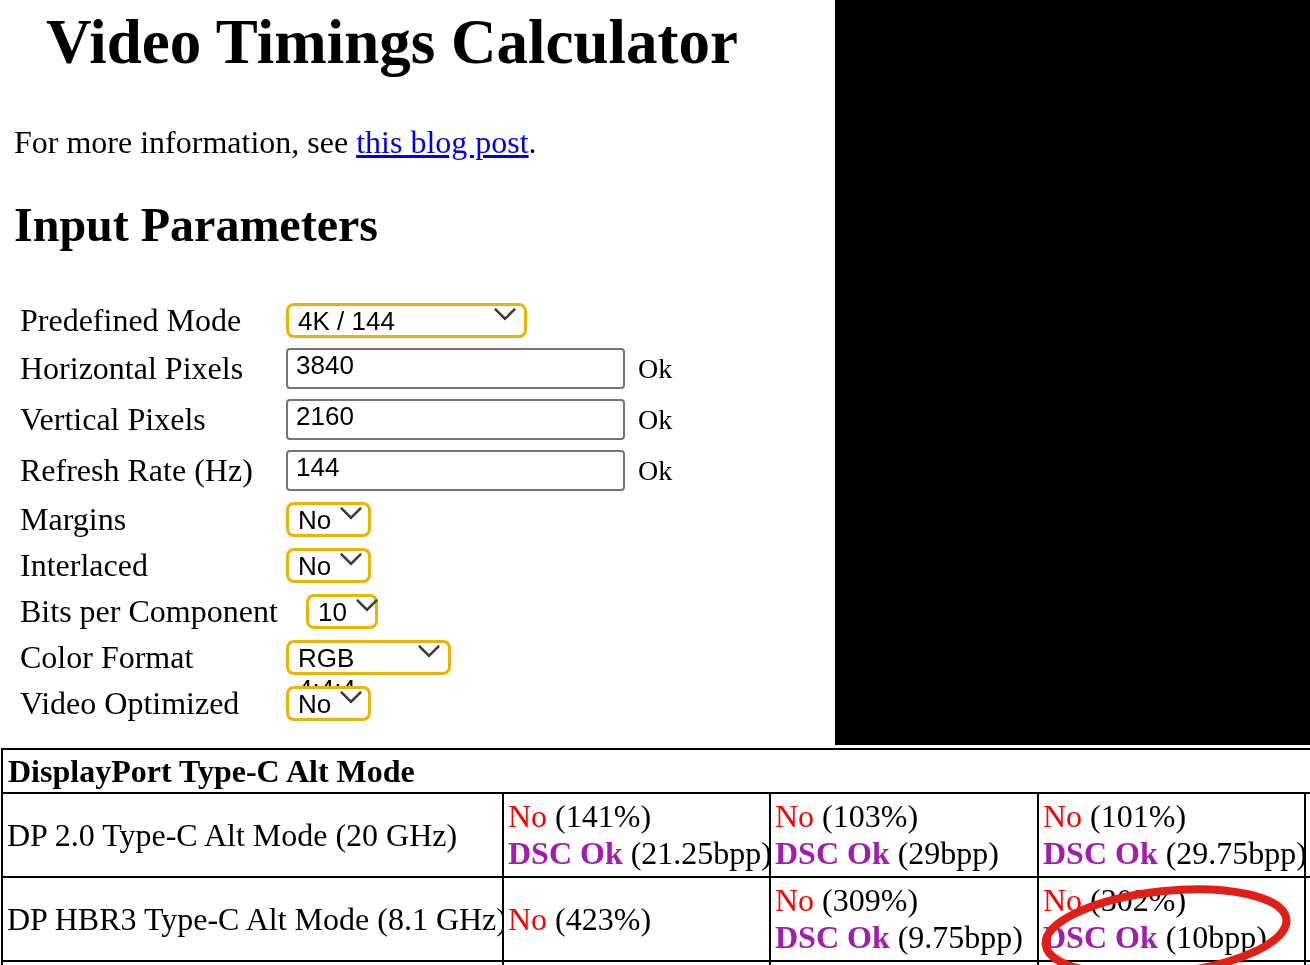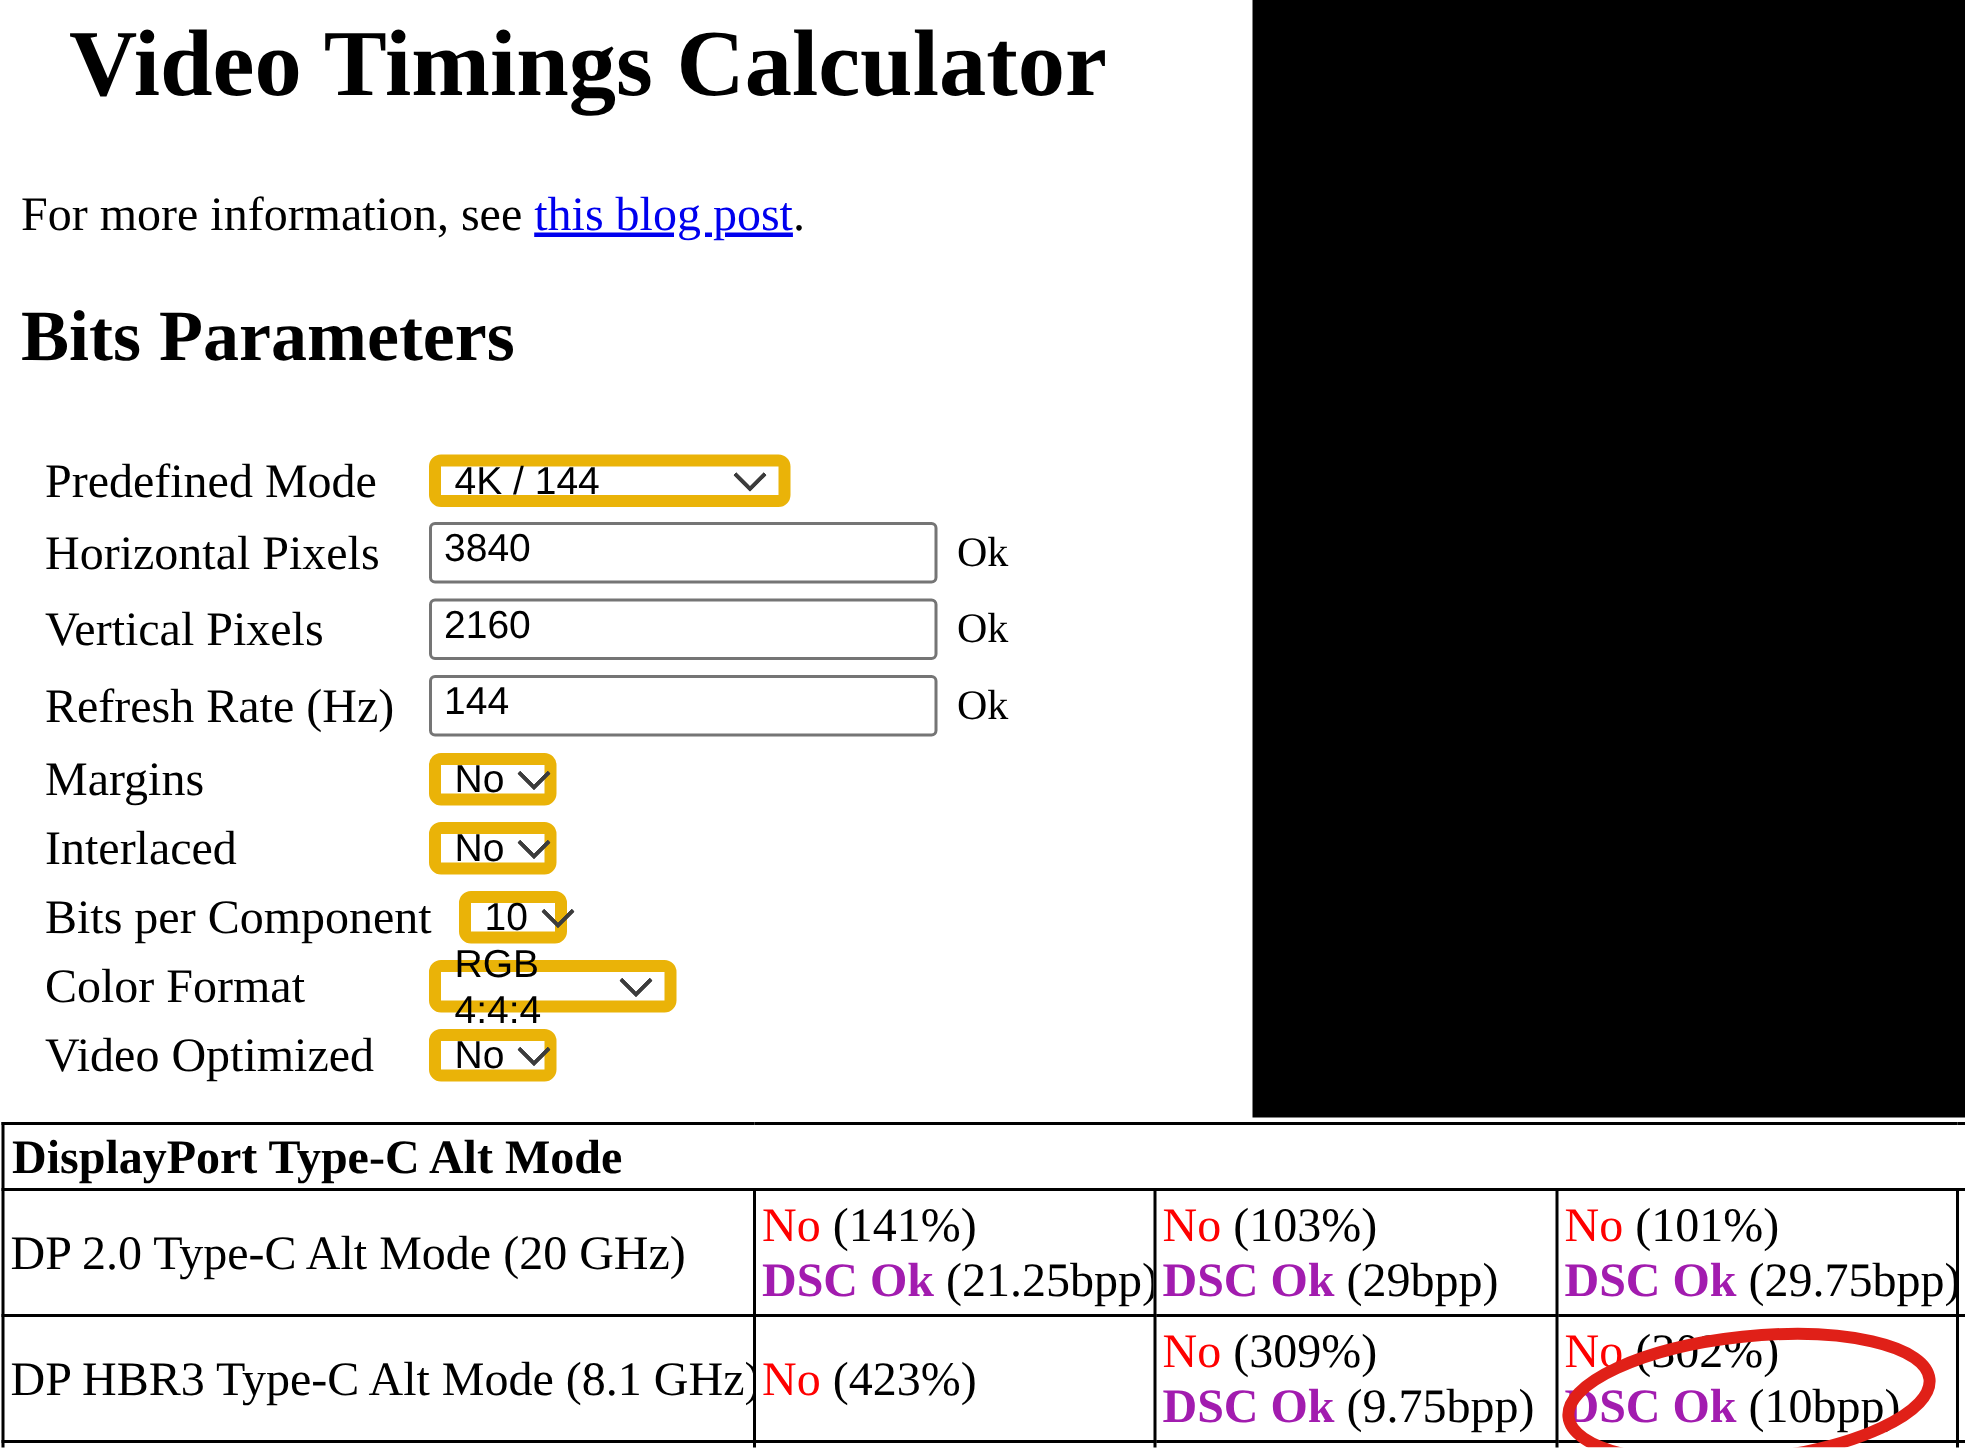--- a/index.html
+++ b/index.html
@@ -11,27 +11,27 @@
   .h1{position:absolute;top:8px;left:18px;font-size:63px;font-weight:bold;line-height:1.1;white-space:nowrap;margin-left:28px;}
   .intro{position:absolute;top:124px;left:14px;font-size:32px;line-height:36px;white-space:nowrap;}
   .intro a{color:#0000ee;text-decoration:underline;cursor:pointer;}
   .h2{position:absolute;top:197px;left:14px;font-size:48px;font-weight:bold;line-height:1.15;white-space:nowrap;}
 
   
   .form{position:absolute;top:303px;left:20px;width:760px;height:425px;}
   .frow{position:absolute;left:0;}
   .r0{top:0px;}  .r1{top:45px;} .r2{top:96px;} .r3{top:147px;}
   .r4{top:199px;}.r5{top:245px;}.r6{top:291px;}.r7{top:337px;}.r8{top:383px;}
-  .flabel{position:absolute;left:0;top:0;font-size:32px;white-space:nowrap;margin-left:10px;}
+  .flabel{position:absolute;left:0;top:0;font-size:32px;white-space:nowrap;}
   .selrow .flabel{line-height:35px;}
   .inprow .flabel{line-height:41px;}
   .ctrl{position:absolute;left:266px;top:0;box-sizing:border-box;background:#fff;
         font-family:"Liberation Sans",sans-serif;font-size:26px;color:#000;}
-  .select{height:35px;border:8px solid #eab308;border-radius:8px;display:flex;
-          align-items:center;justify-content:space-between;padding:0 11px 0 9px;cursor:default;}
+  .select{height:35px;border:3px solid #eab308;border-radius:8px;display:flex;
+          justify-content:space-between;padding:0 11px 0 9px;cursor:default;}
   .select .chev{width:13px;height:13px;border-right:3px solid #3c3c3c;border-bottom:3px solid #3c3c3c;
           transform:rotate(45deg) translate(-3px,-3px);border-radius:1px;flex:0 0 auto;margin-left:12px;}
   .w-predef{width:241px;} .w-no{width:85px;} .w-bits{width:72px;margin-left:20px;} .w-color{width:165px;}
   .input{width:339px;height:41px;border:2px solid #757575;border-radius:4px;display:flex;
          align-items:flex-start;padding:0 8px;}
   .ok{position:absolute;left:618px;top:0;font-size:28px;font-family:"Liberation Serif","DejaVu Serif",serif;line-height:41px;}
 
   
   .blackbox{position:absolute;left:835px;top:0;width:475px;height:745px;background:#000;}
 
@@ -49,21 +49,21 @@
   
   .annot{position:absolute;left:0;top:0;pointer-events:none;z-index:10;}
 </style>
 </head>
 <body>
 
 <div class="h1">Video Timings Calculator</div>
 
 <div class="intro"><span>For more information, see </span><a href="#">this blog post</a><span>.</span></div>
 
-<div class="h2">Bits Parameters</div>
+<div class="h2">Input Parameters</div>
 
 <div class="form">
 
   <div class="frow selrow r0">
     <span class="flabel">Predefined Mode</span>
     <div class="ctrl select w-predef">
       <span>4K / 144</span>
       <span class="chev"></span>
     </div>
   </div>

